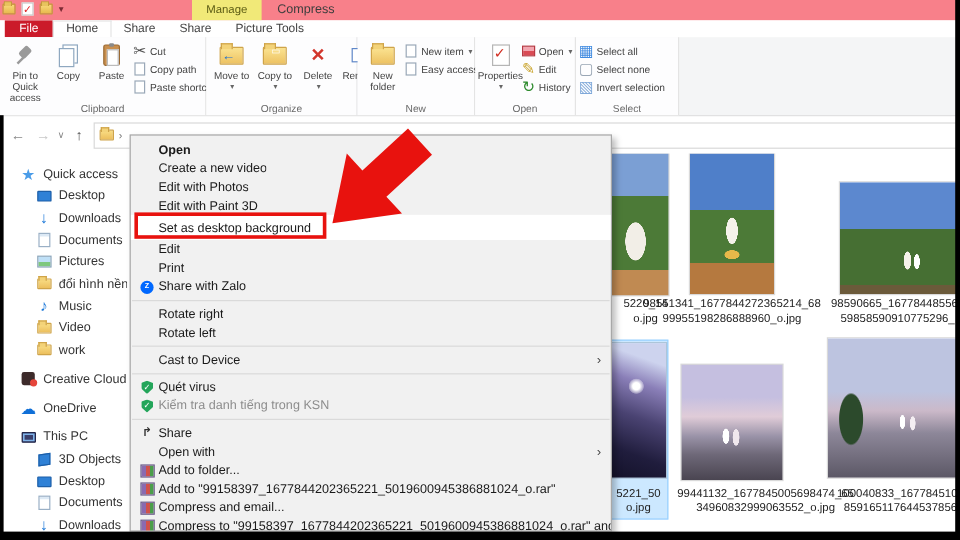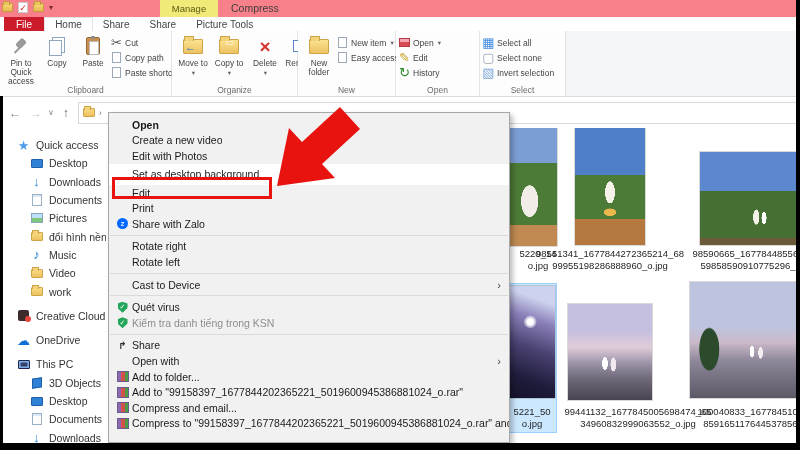--- a/index.html
+++ b/index.html
@@ -240,20 +240,29 @@
             <span class="sicon">
               <span class="ic-doc-sm"></span>
             </span>
             <span>Easy access</span>
             <span class="ddm">▾</span>
           </div>
         </div>
         <div class="rgroup-label">New</div>
       </div>
       <div class="rgroup" style="width: 84px;">
+        <div class="bigbtns">
+          <div class="bigbtn">
+            <span class="bicon">
+              <span class="ic-doc-check"></span>
+            </span>
+            <span>Properties</span>
+            <span class="ddm">▾</span>
+          </div>
+        </div>
         <div class="smallcol">
           <div class="smallbtn">
             <span class="sicon">
               <span class="ic-img-red"></span>
             </span>
             <span>Open</span>
             <span class="ddm">▾</span>
           </div>
           <div class="smallbtn">
             <span class="sicon">
@@ -445,20 +454,24 @@
         <span class="mlabel">Open</span>
       </div>
       <div class="mi">
         <span class="micon"></span>
         <span class="mlabel">Create a new video</span>
       </div>
       <div class="mi">
         <span class="micon"></span>
         <span class="mlabel">Edit with Photos</span>
       </div>
+      <div class="mi">
+        <span class="micon"></span>
+        <span class="mlabel">Edit with Paint 3D</span>
+      </div>
       <div class="mi hl">
         <span class="micon"></span>
         <span class="mlabel">Set as desktop background</span>
       </div>
       <div class="mi">
         <span class="micon"></span>
         <span class="mlabel">Edit</span>
       </div>
       <div class="mi">
         <span class="micon"></span>

